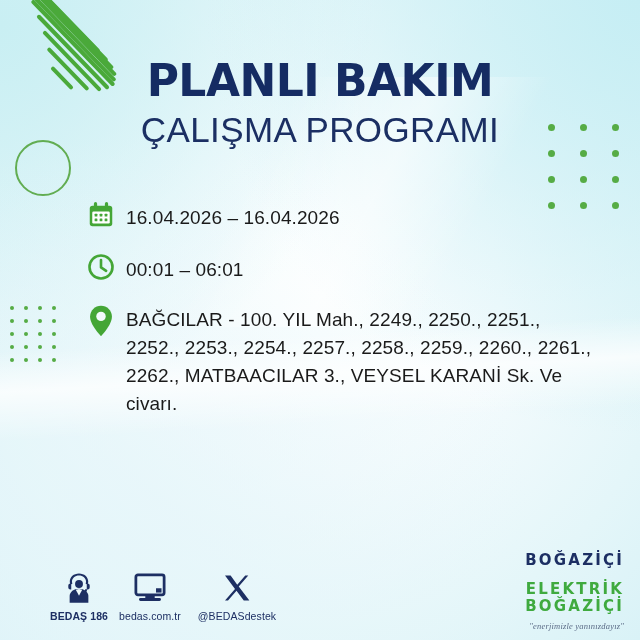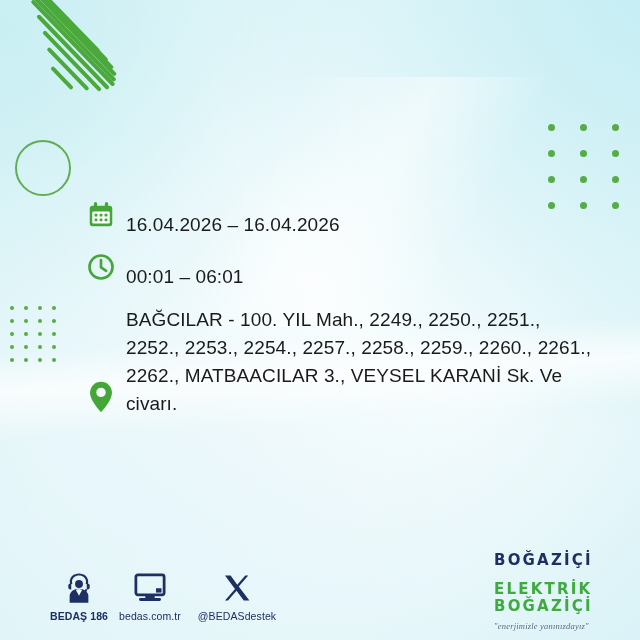--- a/index.html
+++ b/index.html
@@ -55,41 +55,41 @@
   }
   .title2{
     font-family:"Liberation Sans", sans-serif;
     font-weight:400;letter-spacing:.4px;
     font-size:35px;line-height:44px;color:#1b2f63;
     margin:2px 0 0 0;
   }
 
   
   .rows{position:absolute;left:86px;top:200px;width:510px;}
-  .row{display:flex;align-items:flex-end;margin-bottom:14px;}
+  .row{display:flex;align-items:flex-start;margin-bottom:14px;}
   .row .ic{width:40px;min-width:40px;height:38px;display:flex;align-items:flex-start;justify-content:flex-start;}
   .row .tx{
     font-size:19px;line-height:27px;color:#1a1a1a;
     font-family:"Liberation Sans", sans-serif;
     padding-top:4px;letter-spacing:.1px;
   }
   .row.addr{margin-top:2px;}
   .row.addr .tx{padding-top:2px;line-height:28px;max-width:470px;}
 
   
   .footer{position:absolute;left:0;top:560px;width:568px;height:80px;}
   .fitem{position:absolute;text-align:center;}
   .fitem .glyph{height:36px;display:flex;align-items:flex-end;justify-content:center;}
   .fitem .cap{
     font-size:10.5px;color:#1d2f63;font-weight:700;margin-top:6px;
     font-family:"Liberation Sans", sans-serif;letter-spacing:.1px;white-space:nowrap;
   }
   .fitem .cap.thin{font-weight:400;}
 
-  .brand{position:absolute;right:16px;top:552px;width:130px;text-align:left;}
+  .brand{position:absolute;right:16px;top:552px;width:130px;text-align:right;}
   .brand div{
     font-family:"DejaVu Sans", sans-serif;font-weight:700;
     font-size:15px;line-height:17px;letter-spacing:2.2px;
   }
   .brand .b1{color:#1d2f63;}
   .brand .b2{color:#3faa3f;margin-top:12px;}
   .brand .b3{color:#3faa3f;}
   .brand .tag{
     font-family:"Liberation Serif", serif;font-style:italic;
     font-size:8.5px;color:#5a6a86;letter-spacing:.2px;margin-top:3px;font-weight:400;
@@ -150,20 +150,24 @@
       <span style="width: 4px; height: 4px; left: 0px; top: 39px; background: rgb(86, 172, 69);"></span>
       <span style="width: 4px; height: 4px; left: 14px; top: 39px; background: rgb(86, 172, 69);"></span>
       <span style="width: 4px; height: 4px; left: 28px; top: 39px; background: rgb(86, 172, 69);"></span>
       <span style="width: 4px; height: 4px; left: 42px; top: 39px; background: rgb(86, 172, 69);"></span>
       <span style="width: 4px; height: 4px; left: 0px; top: 52px; background: rgb(86, 172, 69);"></span>
       <span style="width: 4px; height: 4px; left: 14px; top: 52px; background: rgb(86, 172, 69);"></span>
       <span style="width: 4px; height: 4px; left: 28px; top: 52px; background: rgb(86, 172, 69);"></span>
       <span style="width: 4px; height: 4px; left: 42px; top: 52px; background: rgb(86, 172, 69);"></span>
     </div>
 
+  <div class="title-wrap">
+    <h1 class="title1">PLANLI BAKIM</h1>
+    <h2 class="title2">ÇALIŞMA PROGRAMI</h2>
+  </div>
 
   <div class="rows">
 
     <div class="row">
       <div class="ic">
         <svg width="30" height="30" viewBox="0 0 24 24" aria-hidden="true">
           <rect x="3" y="4.5" width="18" height="16.5" rx="2.2" fill="#44a636"></rect>
           <rect x="5" y="9.2" width="14" height="9.6" rx="1" fill="#ffffff"></rect>
           <rect x="6.3" y="1.6" width="2.6" height="5" rx="1.3" fill="#44a636"></rect>
           <rect x="15.1" y="1.6" width="2.6" height="5" rx="1.3" fill="#44a636"></rect>

